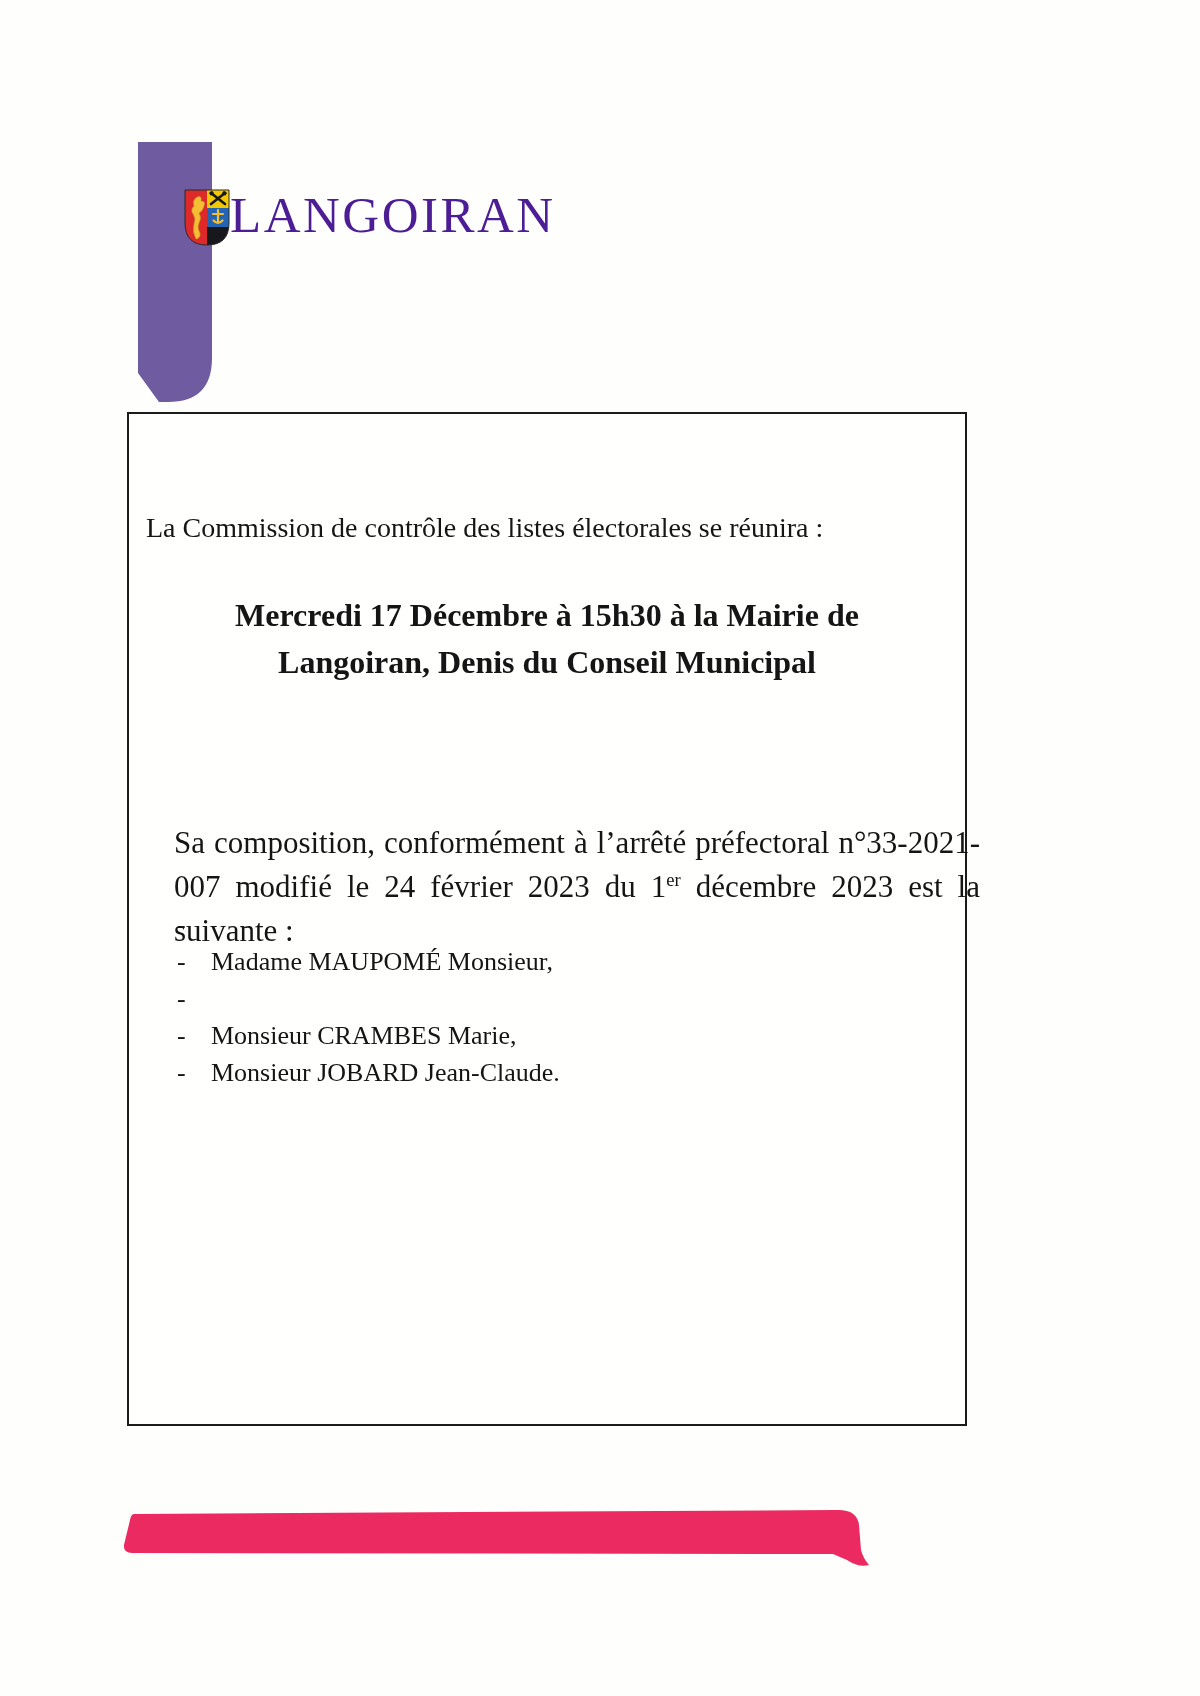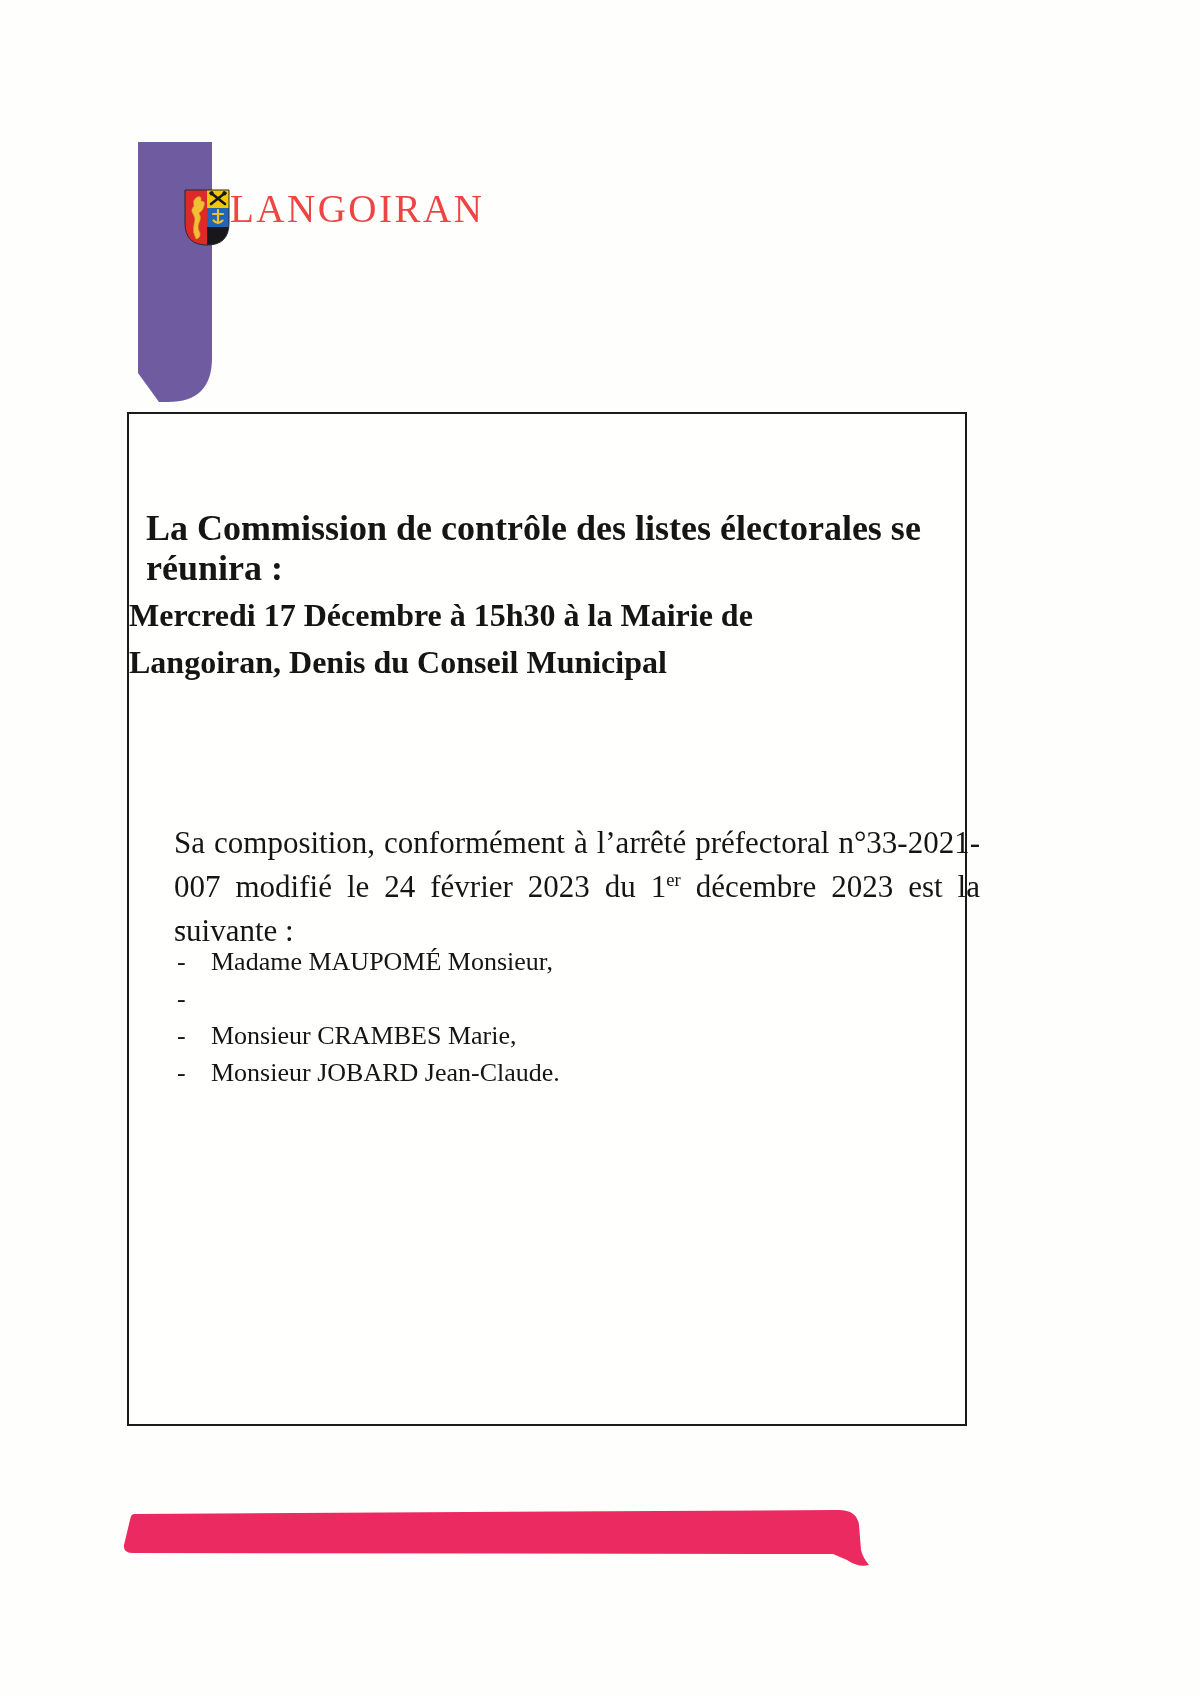--- a/index.html
+++ b/index.html
@@ -12,40 +12,40 @@
     color:#151515;
     overflow:hidden;
   }
   .page { position:absolute; inset:0; background:#fefefdFF; }
 
   
   .ribbon { position:absolute; left:138px; top:142px; width:74px; height:260px; }
   .crest  { position:absolute; left:184px; top:189px; width:46px; height:57px; }
   .wordmark {
     position:absolute; left:230px; top:186px;
-    font-size:39px; letter-spacing:2.5px;
-    color:#ef4444;
+    font-size:51px; letter-spacing:2.5px;
+    color:#4c1d95;
     font-family:"Liberation Serif", serif;
     white-space:nowrap;
   }
 
   
   .notice-box {
     position:absolute; left:127px; top:412px;
     width:836px; height:1010px;
     border:2px solid #1b1b1b;
     background:#fffffe;
   }
   .intro-line {
     position:absolute; left:17px; top:94px; width:806px;
-    font-size:36px; line-height:40px;font-weight:bold;
+    font-size:28px; line-height:40px;
   }
   .meeting-heading {
     position:absolute; left:0; right:0; top:178px;
-    text-align:left;
+    text-align:center;
     font-weight:bold; font-size:32px; line-height:47px;
   }
   .composition {
     position:absolute; left:17px; top:376px; width:806px;
     font-size:31px; line-height:44px;
     text-align:justify;
     margin-left:28px;
   }
   .composition sup { font-size:60%; line-height:0; }
   .members {

